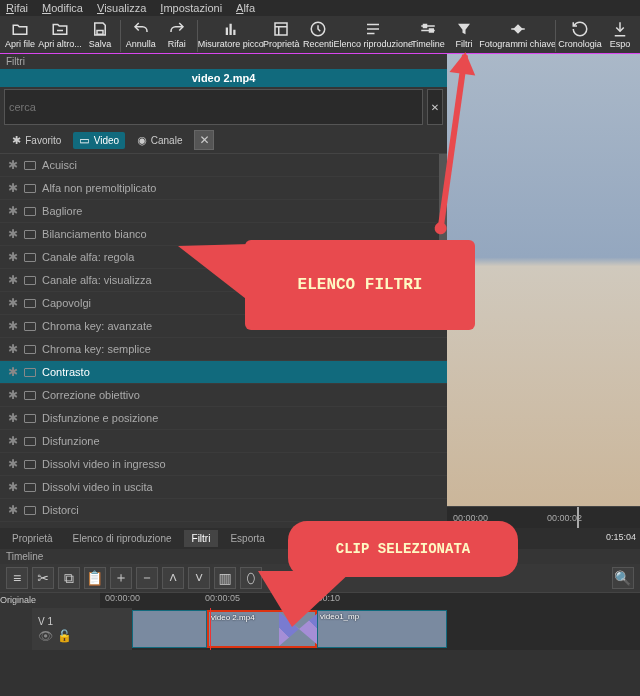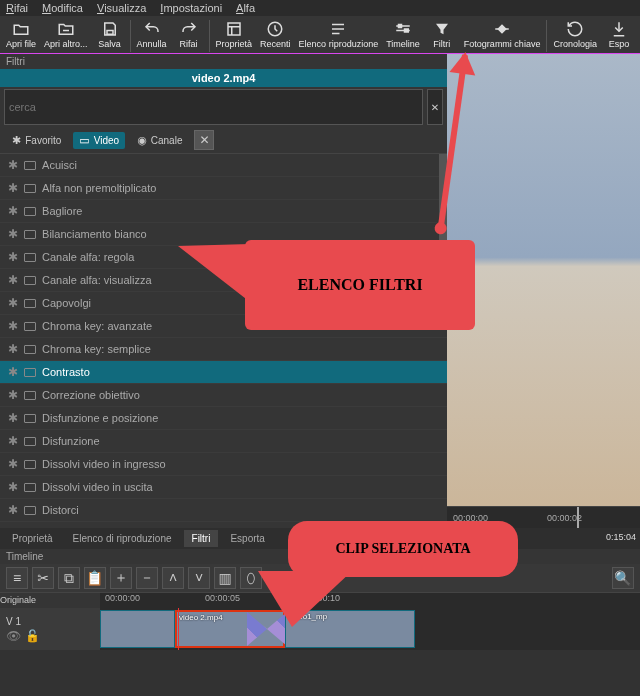--- a/index.html
+++ b/index.html
@@ -41,29 +41,29 @@
 .tabs { display: flex; background: #2e2e2e; padding: 2px 4px; gap: 4px; font-size: 10px; }
 .tabs .tab { padding: 3px 8px; color: #aaa; cursor: pointer; }
 .tabs .tab.active { background: #444; color: #fff; }
 .tl-title { font-size: 10px; padding: 2px 6px; color: #aaa; }
 .tl-toolbar { display: flex; align-items: center; padding: 3px 6px; gap: 4px; background: #383838; }
 .tl-toolbar .b { width: 22px; height: 22px; background: #3f3f3f; border: 1px solid #555; display: flex; align-items: center; justify-content: center; color: #ccc; font-size: 14px; cursor: pointer; }
 .tl-toolbar .spacer { flex: 1; }
 .ruler { display: flex; background: #2a2a2a; height: 16px; position: relative; border-top: 1px solid #444; }
 .ruler .col0 { width: 100px; background: #353535; font-size: 9px; padding: 2px 0; }
 .ruler .tick { position: absolute; font-size: 9px; color: #aaa; }
-.track { display: flex; height: 42px; }
+.track { display: flex; height: 42px; margin-left: 32px; }
 .track .head { width: 100px; background: #3b3b3b; display: flex; flex-direction: column; justify-content: center; padding: 2px 6px; font-size: 10px; }
 .track .head .icons { display: flex; gap: 4px; font-size: 12px; color: #888; margin-top: 2px; }
 .track .lane { flex: 1; background: #2a2a2a; position: relative; }
 .clip { position: absolute; top: 2px; bottom: 2px; border: 1px solid #116a7d; background: #7a8aa0; }
 .clip.csel { border: 2px solid #d31; }
 .clip .nm { position: absolute; top: 1px; left: 2px; font-size: 8px; color: #fff; text-shadow: 0 0 2px #000; }
 .playhead { position: absolute; top: 0; bottom: 0; width: 1px; background: #e33; }
-.callout { position: absolute; background: #e84a4e; color: #000000; font-family: Liberation Serif, serif; font-weight: bold; display: flex; align-items: center; justify-content: center; border-radius: 6px; }
+.callout { position: absolute; background: #e84a4e; color: #fef9c3; font-family: Liberation Mono, monospace; font-weight: bold; display: flex; align-items: center; justify-content: center; border-radius: 6px; }
 .callout1 { left: 245px; top: 240px; width: 230px; height: 90px; font-size: 16px; }
 .callout1::before { content: ""; position: absolute; left: -67px; top: 4px; width: 0; height: 0; border-right: 72px solid #e84a4e; border-top: 2px solid transparent; border-bottom: 56px solid transparent; }
 .callout2 { left: 288px; top: 521px; width: 230px; height: 56px; font-size: 14px; border-radius: 19px; }
 .callout2::before { content: ""; position: absolute; left: -30px; bottom: -50px; width: 0; height: 0; border-top: 56px solid #e84a4e; border-left: 34px solid transparent; border-right: 60px solid transparent; }
 .arrow { position: absolute; left: 462px; top: 55px; width: 6px; height: 175px; background: #e84a4e; transform: rotate(8deg); transform-origin: top; }
 .arrow::before { content: ""; position: absolute; top: -3px; left: -10px; width: 0; height: 0; border-left: 13px solid transparent; border-right: 13px solid transparent; border-bottom: 22px solid #e84a4e; }
 .arrow::after { content:""; position:absolute; bottom:-6px; left:-3px; width:12px; height:12px; background:#e84a4e; border-radius:50%;}
 .xshape { position: absolute; inset: 0; background: linear-gradient(45deg,#a58ed6 25%,#797bd0 25% 50%,#a58ed6 50% 75%,#797bd0 75%); clip-path: polygon(0 0,50% 50%,100% 0,100% 100%,50% 50%,0 100%); }
 svg { display: block; }
 </style>
@@ -118,20 +118,30 @@
     <div class="tbtn">
       <div class="ic">
         <svg width="18" height="18" viewBox="0 0 24 24" fill="none" stroke="#ddd" stroke-width="2">
           <path d="M15 14l5-5-5-5"></path>
           <path d="M20 9H10a6 6 0 00-6 6v1"></path>
         </svg>
       </div>
       <div class="lbl">Rifai</div>
     </div>
     <div class="tsep"></div>
+    <div class="tbtn">
+      <div class="ic">
+        <svg width="18" height="18" viewBox="0 0 24 24" fill="#ddd">
+          <rect x="5" y="10" width="3" height="10"></rect>
+          <rect x="10" y="5" width="3" height="15"></rect>
+          <rect x="15" y="13" width="3" height="7"></rect>
+        </svg>
+      </div>
+      <div class="lbl">Misuratore picco</div>
+    </div>
     <div class="tbtn">
       <div class="ic">
         <svg width="18" height="18" viewBox="0 0 24 24" fill="none" stroke="#ddd" stroke-width="2">
           <rect x="4" y="4" width="16" height="16"></rect>
           <path d="M4 9h16M9 9v11"></path>
         </svg>
       </div>
       <div class="lbl">Proprietà</div>
     </div>
     <div class="tbtn">

